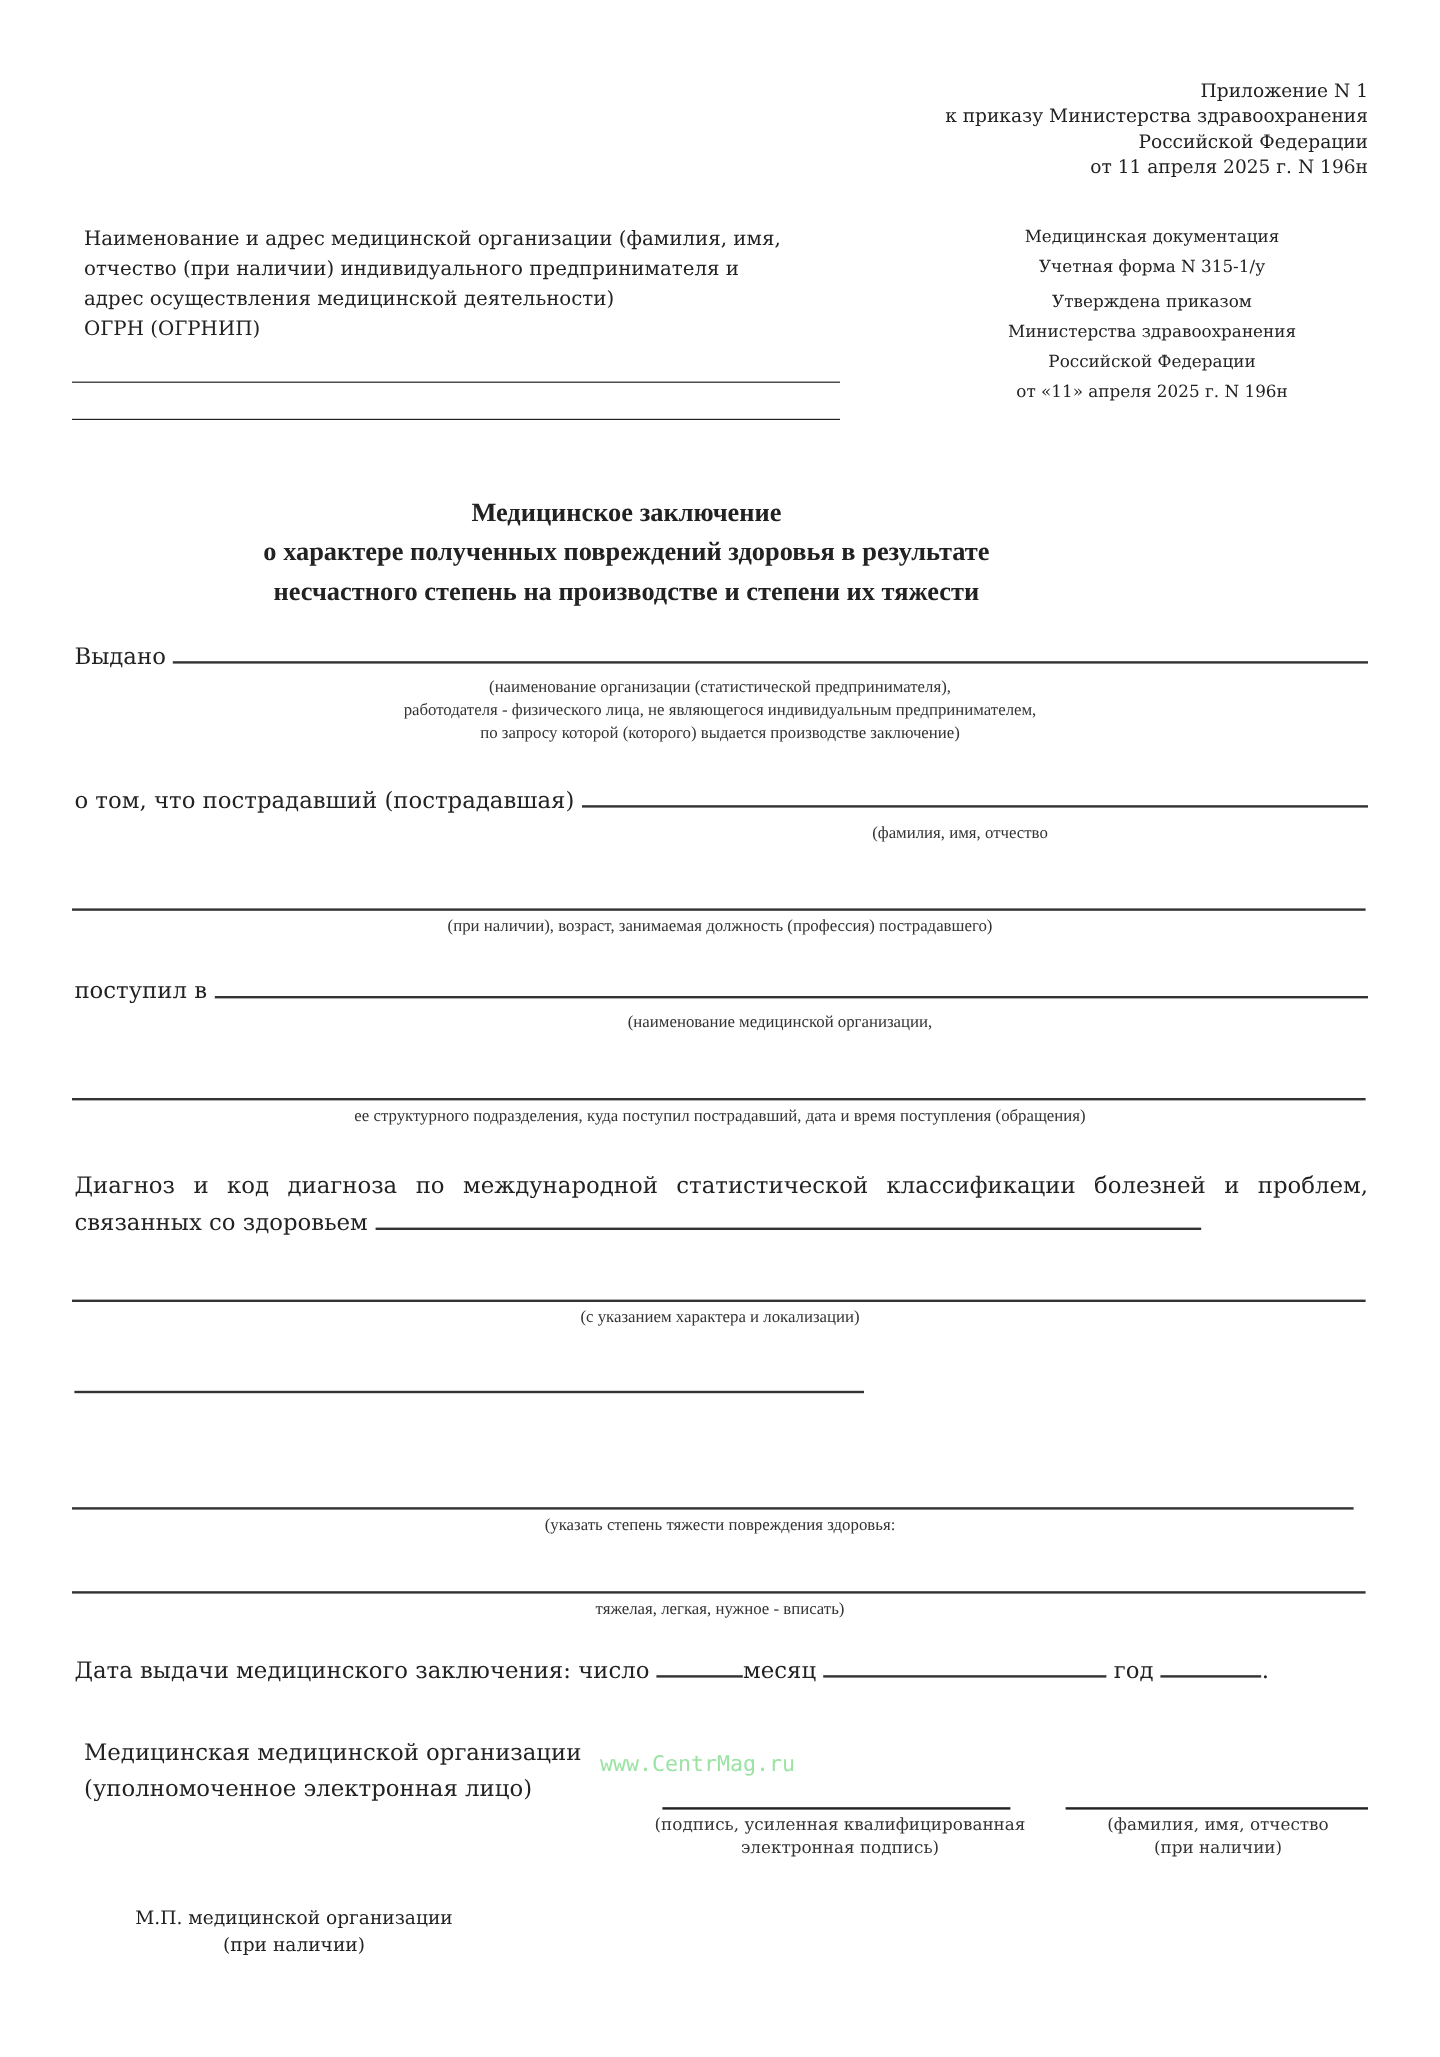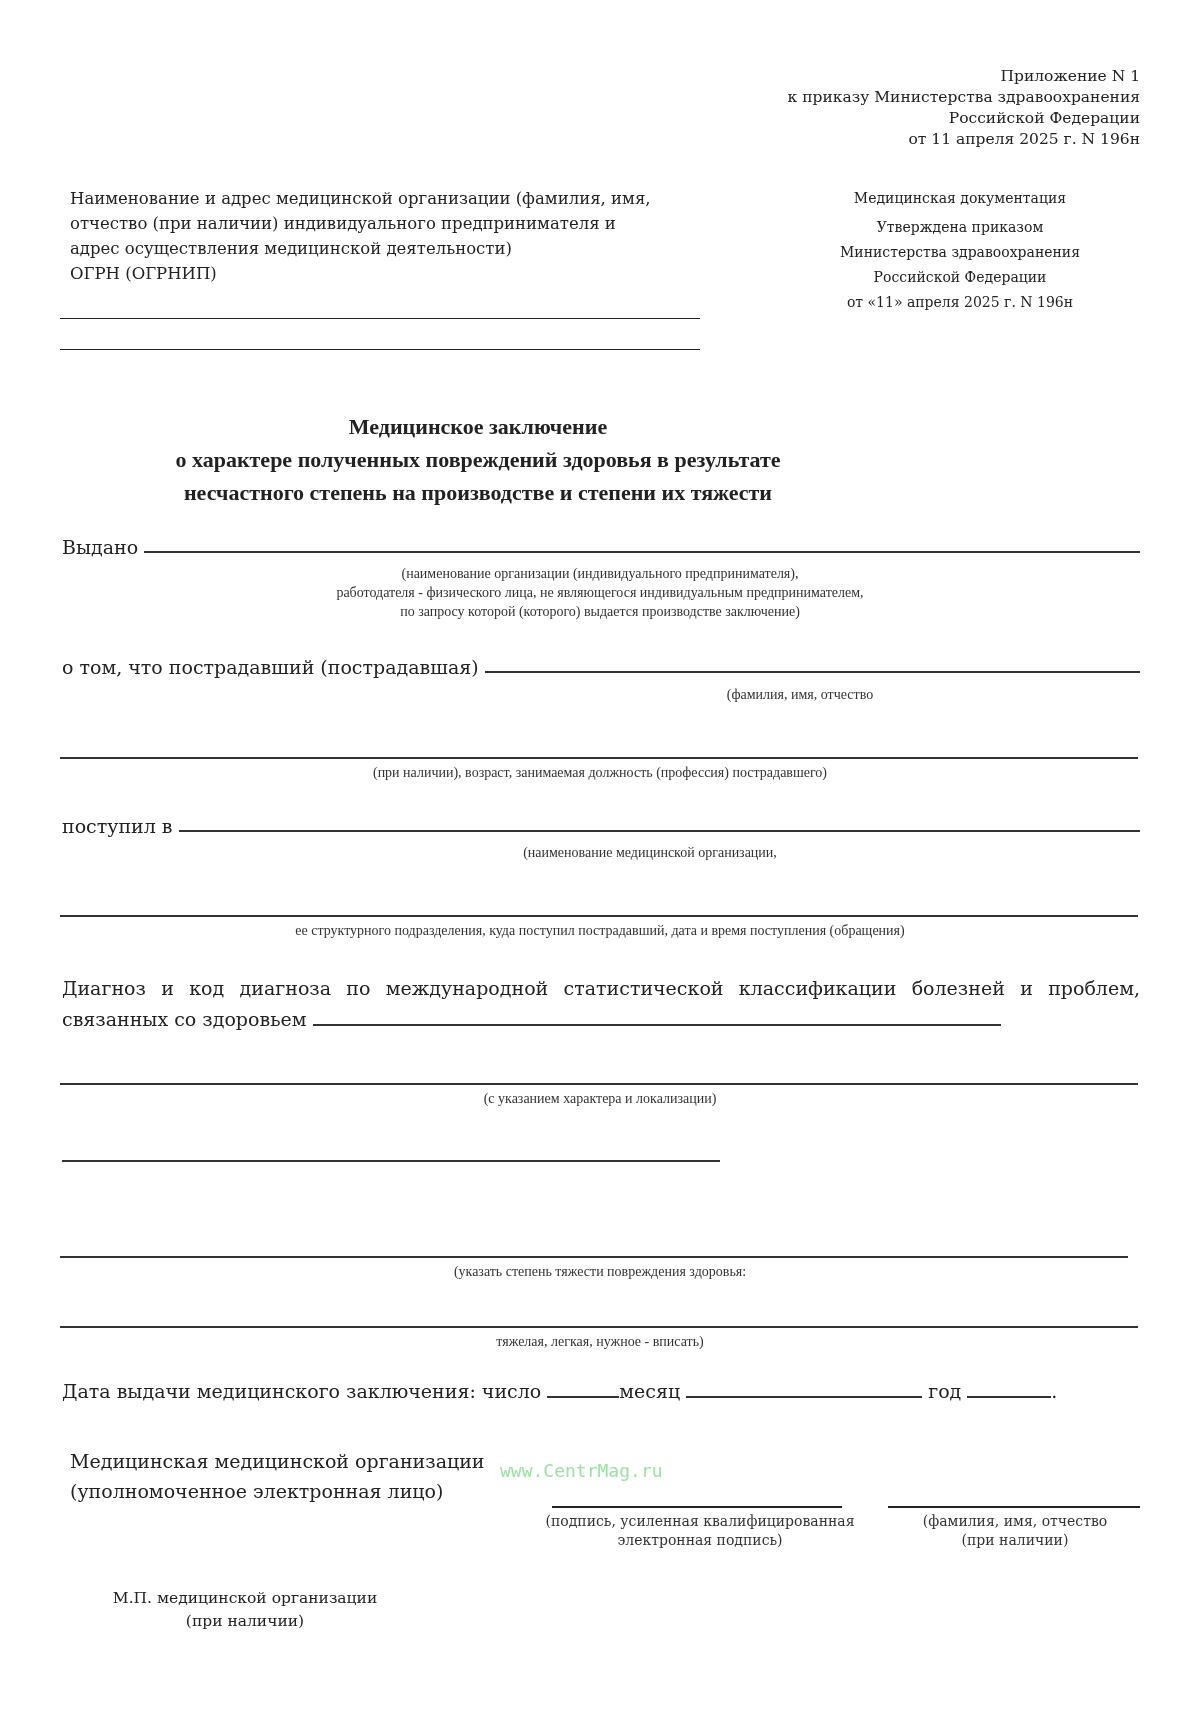--- a/index.html
+++ b/index.html
@@ -5,21 +5,21 @@
     html, body { margin: 0; padding: 0; background: #ffffff; }
     body { width: 1200px; height: 1714px; position: relative; overflow: hidden;
            font-family: "DejaVu Serif", serif; color: #222; }
     .abs { position: absolute; }
     .appendix { right: 60px; top: 66px; text-align: right; font-size: 15.5px; line-height: 21px; }
     .org-block { left: 70px; top: 186px; width: 640px; font-size: 16.5px; line-height: 25px; }
     .org-line { position: absolute; left: 60px; width: 640px; border-top: 1.5px solid #222; }
     .med-doc { left: 790px; top: 186px; width: 340px; text-align: center; font-size: 14px; line-height: 25px; }
     .med-doc .gap { height: 4px; }
     .title { left: 0; width: 956px; top: 410px; text-align: center; font-family: "Liberation Serif", serif;
-             font-weight: bold; font-size: 22px; line-height: 33px; }
+             font-weight: bold; font-size: 22px; line-height: 33px; padding-left: 44px; }
     .row { position: absolute; left: 62px; right: 60px; font-size: 19px; display: flex; align-items: flex-end; }
     .row .label { white-space: nowrap; padding-right: 6px; }
     .row .fill { flex: 1; border-bottom: 2px solid #333; height: 1px; margin-bottom: 5px; }
     .hint { position: absolute; font-family: "Liberation Serif", serif; font-size: 14px; line-height: 19px;
             text-align: center; color: #333; }
     .full-line { position: absolute; left: 60px; right: 62px; border-top: 2px solid #333; }
     .para { position: absolute; left: 62px; right: 60px; font-size: 19px; line-height: 31px; text-align: justify; }
     .para .fill-inline { display: inline-block; border-bottom: 2px solid #333; vertical-align: baseline; }
     .date-row { position: absolute; left: 62px; top: 1378px; font-size: 19px; white-space: nowrap; }
     .date-row .blank { display: inline-block; border-bottom: 2px solid #333; height: 18px; vertical-align: baseline; }
@@ -43,39 +43,40 @@
   <div>Наименование и адрес медицинской организации (фамилия, имя,</div>
   <div>отчество (при наличии) индивидуального предпринимателя и</div>
   <div>адрес осуществления медицинской деятельности)</div>
   <div>ОГРН (ОГРНИП)</div>
 </div>
 <div class="org-line" style="top:318px"></div>
 <div class="org-line" style="top:349px"></div>
 
 <div class="abs med-doc">
   <div>Медицинская документация</div>
+  <div>Учетная форма N 315-1/у</div>
   <div class="gap"></div>
   <div>Утверждена приказом</div>
   <div>Министерства здравоохранения</div>
   <div>Российской Федерации</div>
   <div>от «11» апреля 2025 г. N 196н</div>
 </div>
 
 <div class="abs title">
   <div>Медицинское заключение</div>
   <div>о характере полученных повреждений здоровья в результате</div>
   <div>несчастного степень на производстве и степени их тяжести</div>
 </div>
 
 <div class="row" style="top:536px">
   <span class="label">Выдано</span>
   <span class="fill"></span>
 </div>
 <div class="hint" style="left:200px; width:800px; top:564px">
-  <div>(наименование организации (индивидуального предпринимателя),</div>
+  <div>(наименование организации (статистической предпринимателя),</div>
   <div>работодателя - физического лица, не являющегося индивидуальным предпринимателем,</div>
   <div>по запросу которой (которого) выдается  производстве заключение)</div>
 </div>
 
 <div class="row" style="top:656px">
   <span class="label">о том, что пострадавший (пострадавшая)</span>
   <span class="fill"></span>
 </div>
 <div class="hint" style="left:600px; width:400px; top:685px">(фамилия, имя, отчество</div>
 <div class="full-line" style="top:757px"></div>

